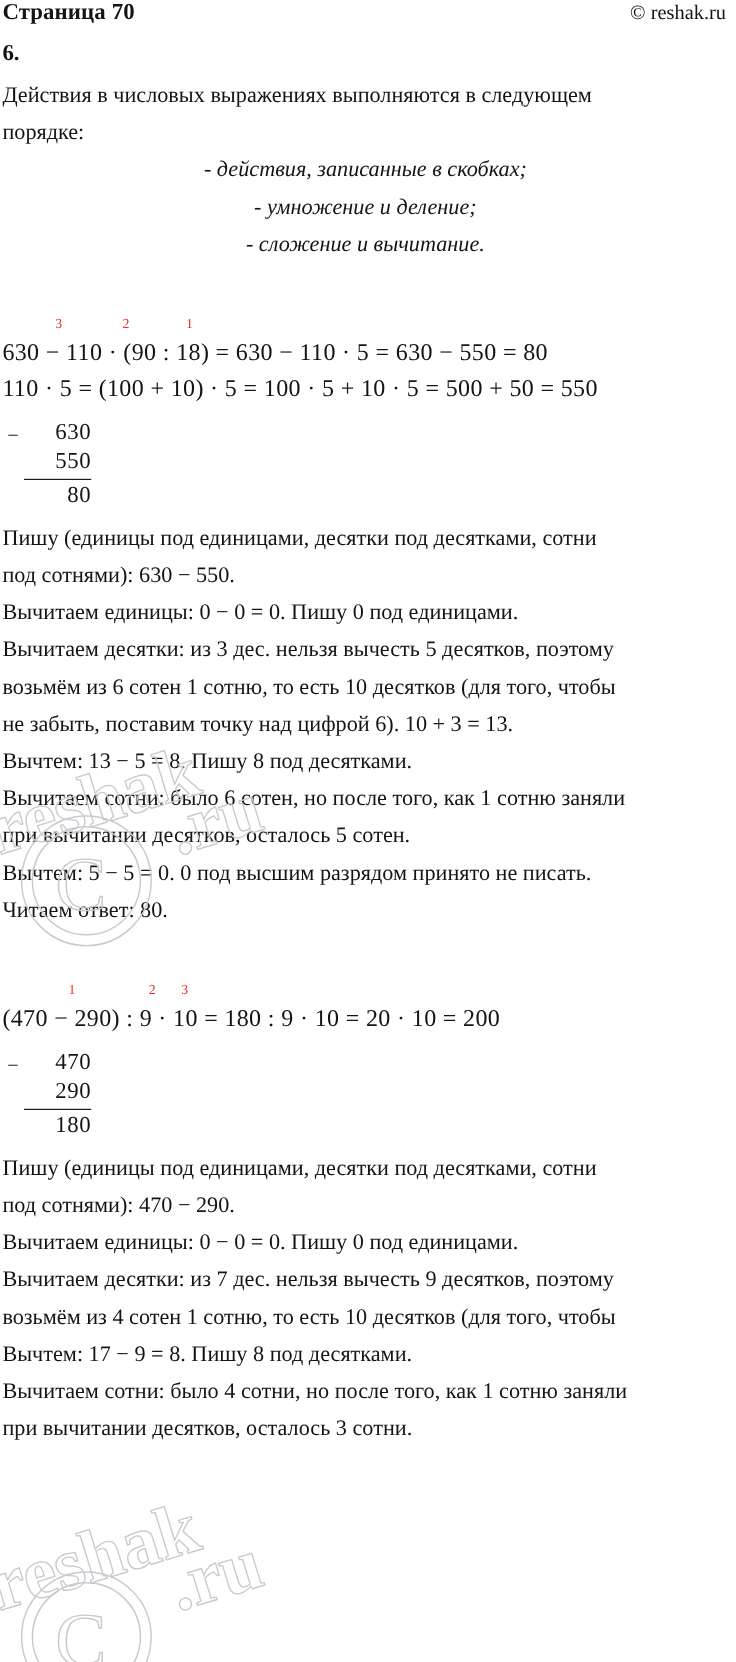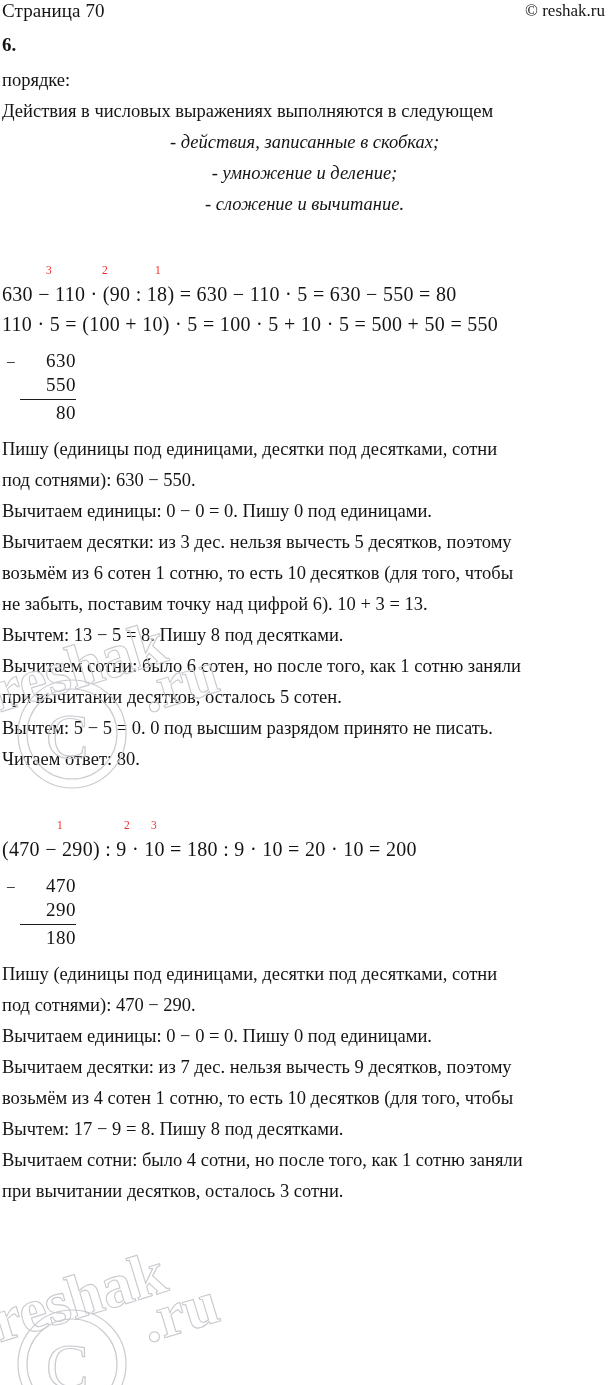--- a/index.html
+++ b/index.html
@@ -28,21 +28,21 @@
   
   .page-header {
     position: relative;
     height: 26px;
     display: flex;
     align-items: flex-start;
     justify-content: space-between;
   }
   .page-title {
     font-size: 19px;
-    font-weight: normal;
+    font-weight: bold;
     line-height: 22px;
     letter-spacing: 0.1px;
   }
   .copyright {
     font-size: 17px;
     line-height: 22px;
     padding-right: 2px;
   }
 
   
@@ -193,22 +193,22 @@
 
   <div class="page-header">
     <div class="page-title">Страница 70</div>
     <div class="copyright">© reshak.ru</div>
   </div>
 
   <div class="task-number">6.</div>
 
   <div class="block-gap-sm"></div>
   <div>
+    <div class="para justified">Действия в числовых выражениях выполняются в следующем</div>
     <div class="para">порядке:</div>
-    <div class="para justified">Действия в числовых выражениях выполняются в следующем</div>
   </div>
 
   <div class="rule-list">
     <div class="para">- действия, записанные в скобках;</div>
     <div class="para">- умножение и деление;</div>
     <div class="para">- сложение и вычитание.</div>
   </div>
 
   <div class="block-gap-lg"></div>
 

